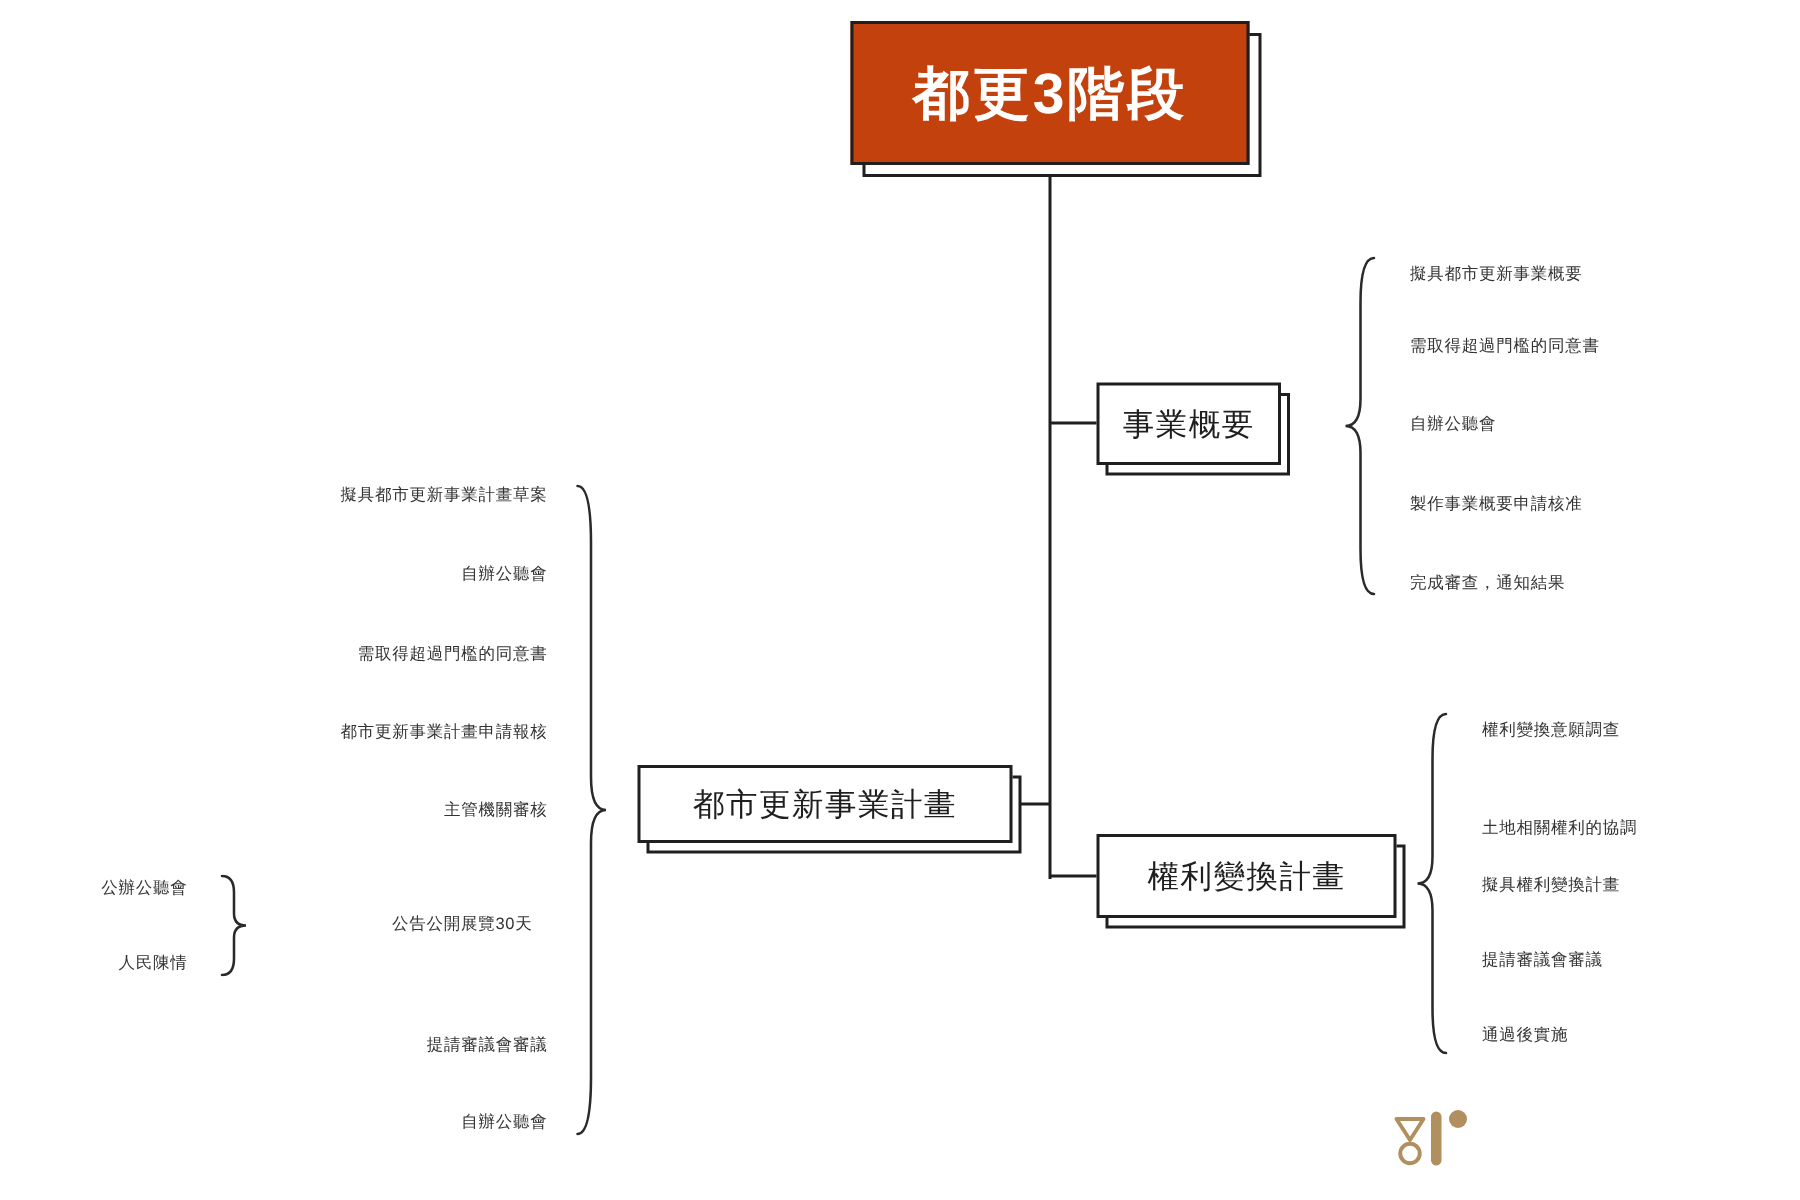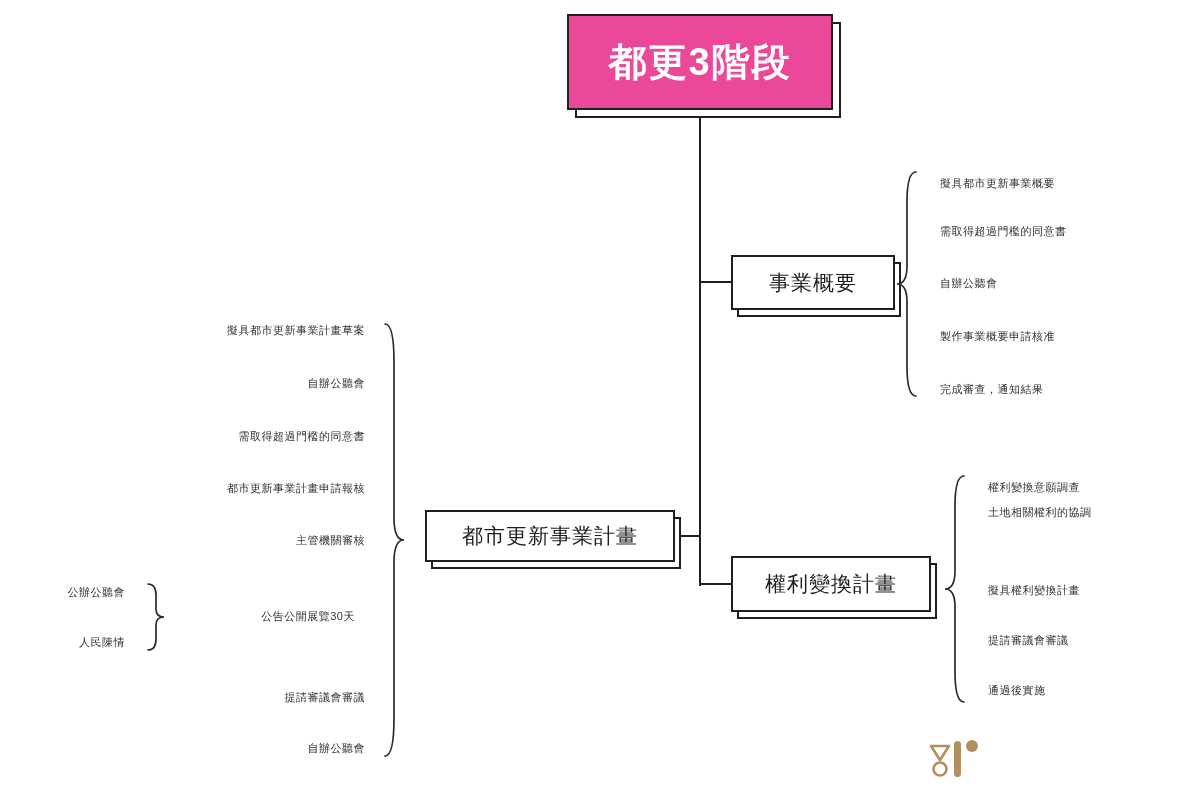--- a/index.html
+++ b/index.html
@@ -25,21 +25,21 @@
     display: flex;
     align-items: center;
     justify-content: center;
     box-shadow: 6px 7px 0 -2px #ffffff, 6px 7px 0 0 #1f1f1f;
     font-size: 21px;
     letter-spacing: 1px;
     color: #1f1f1f;
     white-space: nowrap;
   }
   .node.root {
-    background: #ec4899;
+    background: #c2410c;
     color: #ffffff;
     font-size: 38px;
     font-weight: bold;
     letter-spacing: 2px;
     box-shadow: 8px 8px 0 -2px #ffffff, 8px 8px 0 0 #1f1f1f;
   }
 
   
   .item {
     position: absolute;
@@ -85,21 +85,21 @@
 
   <div class="line" style="left:699px; top:110px; width:2px; height:476px;"></div>
   <div class="line" style="left:700px; top:281px; width:32px; height:2px;"></div>
   <div class="line" style="left:676px; top:535px; width:24px; height:2px;"></div>
   <div class="line" style="left:700px; top:583px; width:32px; height:2px;"></div>
 
   <div class="node root" style="left:567px; top:14px; width:266px; height:96px;">
     <span>都更3階段</span>
   </div>
 
-  <div class="node" style="left:731px; top:255px; width:164px; height:55px;">
+  <div class="node" style="left:731px; top:255px; width:123px; height:55px;">
     <span>事業概要</span>
   </div>
 
   <div class="node" style="left:425px; top:510px; width:250px; height:52px;">
     <span>都市更新事業計畫</span>
   </div>
 
   <div class="node" style="left:731px; top:556px; width:200px; height:56px;">
     <span>權利變換計畫</span>
   </div>
@@ -132,21 +132,21 @@
   </svg>
 
   <div class="item r-align" style="right:1075px; top:580px;">公辦公聽會</div>
   <div class="item r-align" style="right:1075px; top:630px;text-align:right;">人民陳情</div>
 
   <svg class="brace" style="left:944px; top:474px;" width="22" height="230" viewBox="0 0 22 230">
     <path d="M20 2 Q11 2 11 32 L11 97 Q11 115 1 115 Q11 115 11 133 L11 198 Q11 228 20 228"></path>
   </svg>
 
   <div class="item" style="left:988px; top:475px;font-family:Liberation Serif, serif;">權利變換意願調查</div>
-  <div class="item" style="left:988px; top:500px;">土地相關權利的協調</div>
+  <div class="item" style="left:988px; top:540px;">土地相關權利的協調</div>
   <div class="item" style="left:988px; top:578px;">擬具權利變換計畫</div>
   <div class="item" style="left:988px; top:628px;">提請審議會審議</div>
   <div class="item" style="left:988px; top:678px;">通過後實施</div>
 
   <div id="logo">
     <svg width="52" height="52" viewBox="0 0 52 52">
       <path d="M3 13 L21 13 L12 27 Z" fill="none" stroke="#b18f5f" stroke-width="2.6" stroke-linejoin="round"></path>
       <circle cx="12" cy="36" r="6.5" fill="none" stroke="#b18f5f" stroke-width="2.6"></circle>
       <rect x="26" y="8" width="7" height="36" rx="3.5" fill="#b18f5f"></rect>
       <circle cx="44" cy="13" r="6" fill="#b18f5f"></circle>

